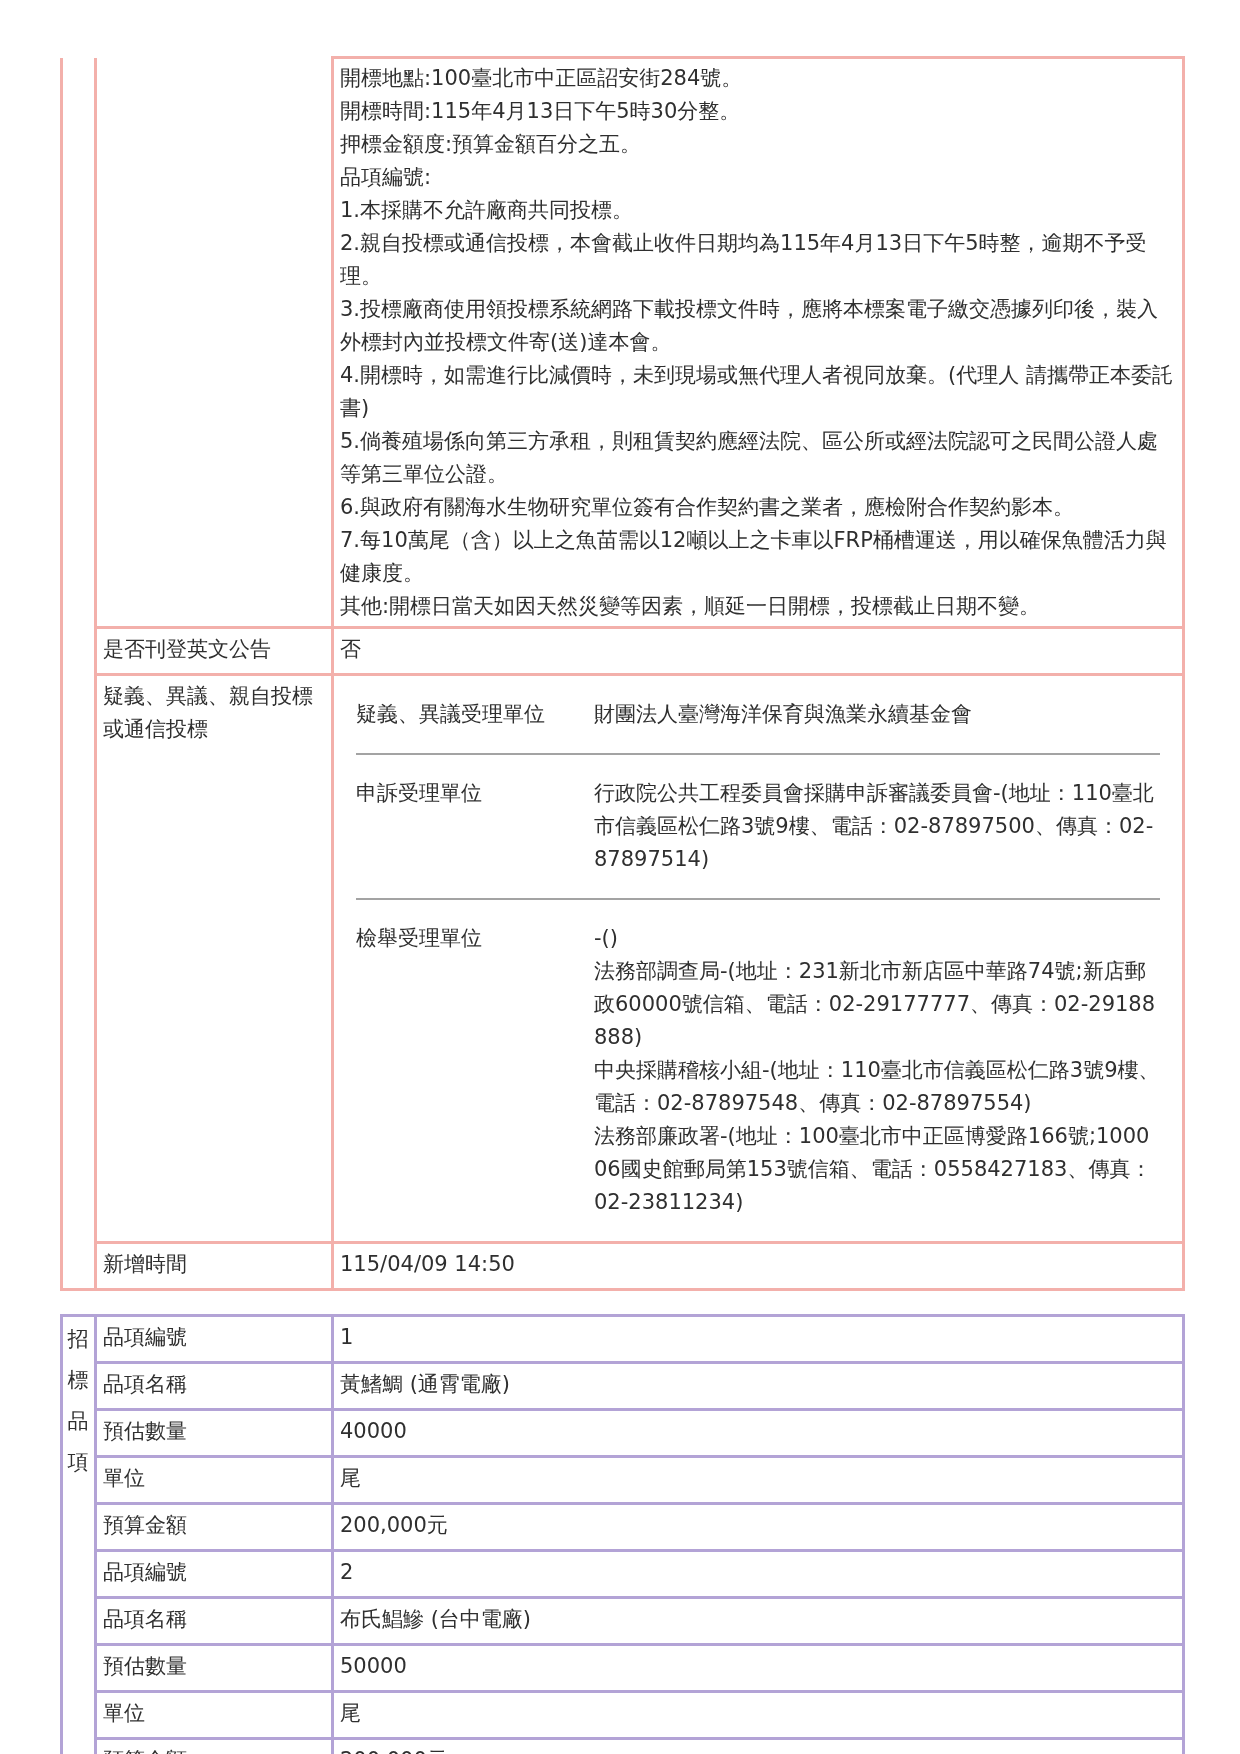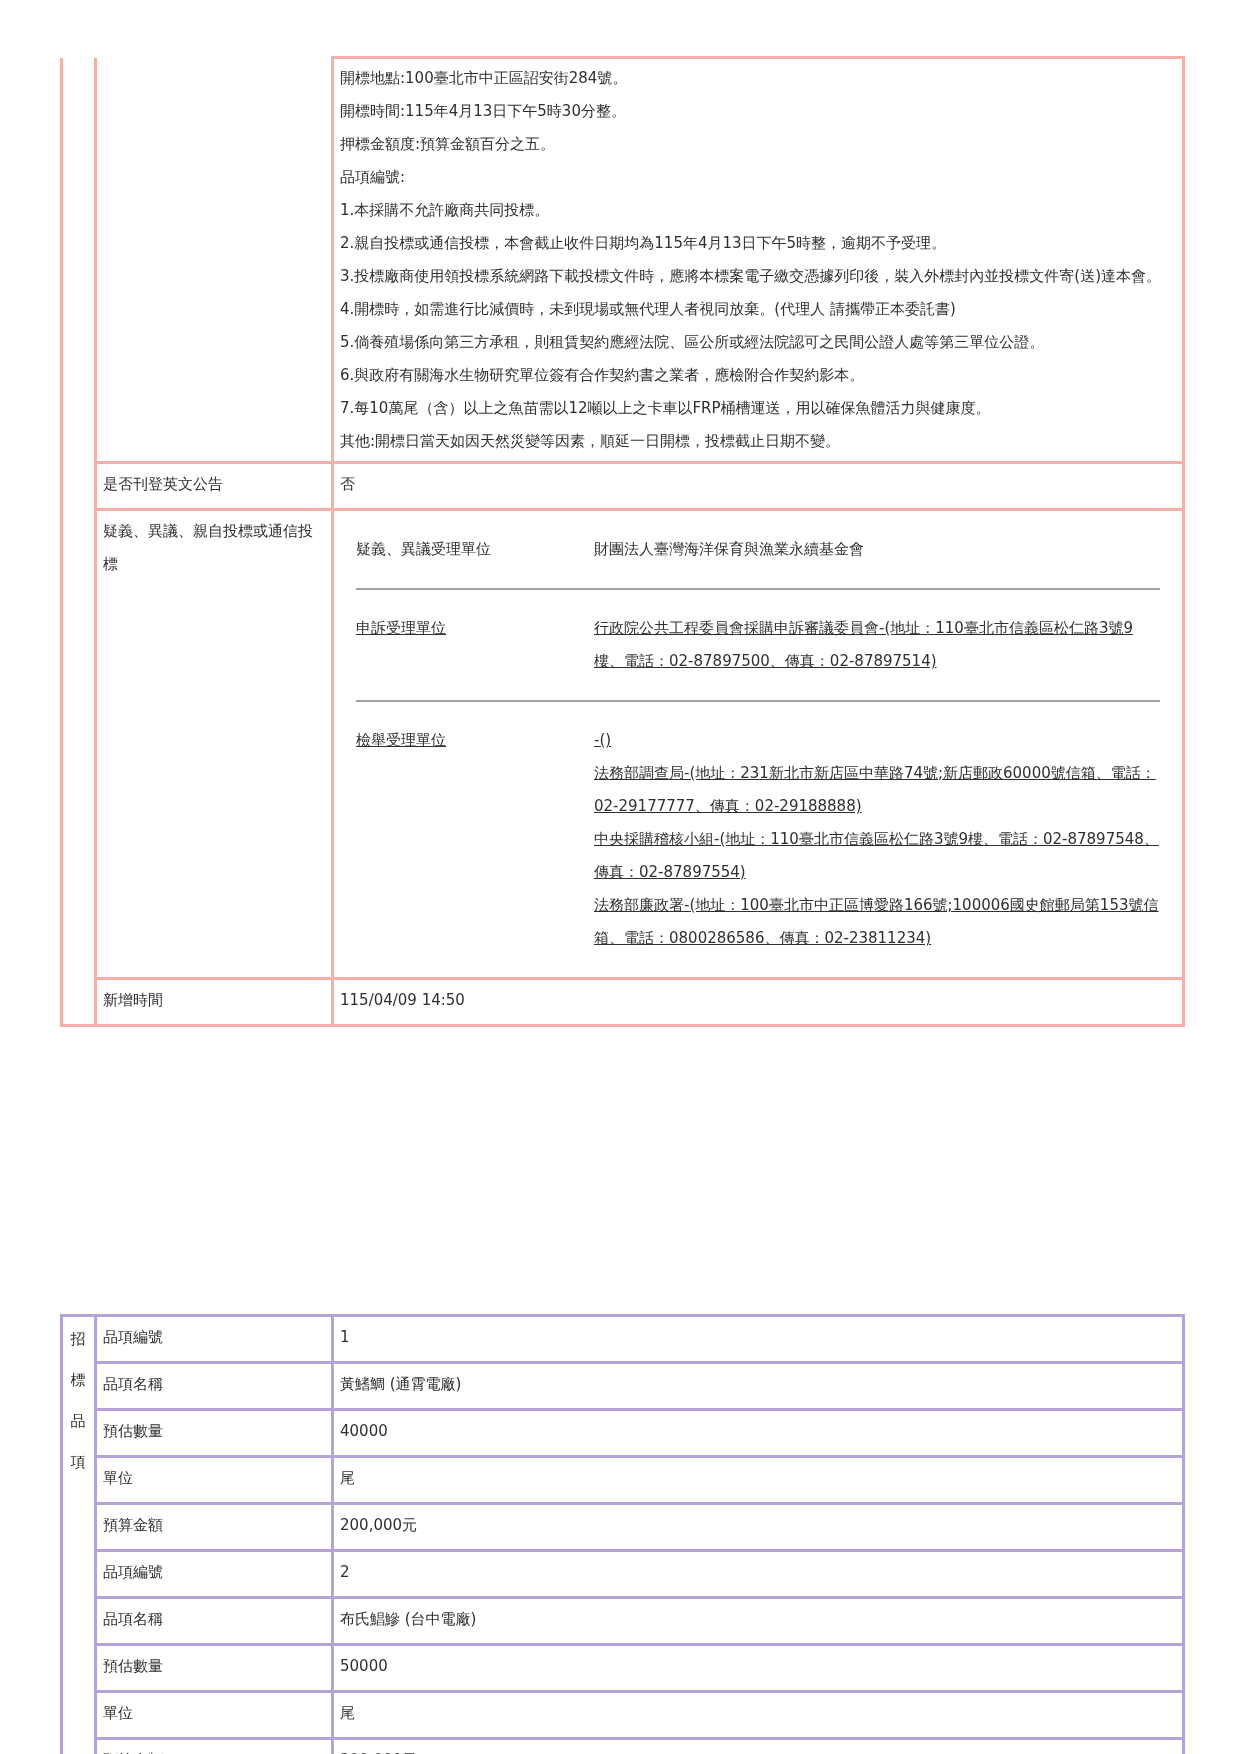--- a/index.html
+++ b/index.html
@@ -11,21 +11,21 @@
     overflow: hidden;
     font-family: "DejaVu Sans", "Liberation Sans", sans-serif;
     color: #2f2f2f;
   }
   .page { position: relative; width: 1240px; height: 1754px; }
 
   table.grid {
     border-collapse: collapse;
     table-layout: fixed;
     width: 1122px;
-    font-size: 15px;
+    font-size: 21px;
     line-height: 33px;
     color: #2f2f2f;
   }
   .pink-wrap   { position: absolute; left: 60px; top: 56px; }
   .purple-wrap { position: absolute; left: 60px; top: 1314px; }
 
   table.pink td   { border: 3px solid #f3b0ab; }
   table.purple td { border: 3px solid #b3a3d6; }
 
   td { vertical-align: top; padding: 4px 6px; word-break: break-all; }
@@ -36,21 +36,21 @@
   col.c-label { width: 237px; }
   col.c-value { width: 851px; }
 
   td.side-cell { padding: 2px 4px; }
 
   tr.small td { height: 36px; }
 
   
   td.dispute-cell { padding: 0 22px; }
   .subrow { display: flex; padding: 22px 0; }
-  .subrow + .subrow { border-top: 2px solid #a3a3a3; text-decoration: underline; }
+  .subrow + .subrow { border-top: 2px solid #a3a3a3; }
   .sublabel { width: 238px; flex: none; }
   .subvalue { flex: 1; min-width: 0; }
 
   .vertical-text {
     display: block;
     width: 22px;
     line-height: 41px;
     word-break: break-all;
     text-align: center;
   }
@@ -104,21 +104,21 @@
             <div class="subrow">
               <div class="sublabel">申訴受理單位</div>
               <div class="subvalue">行政院公共工程委員會採購申訴審議委員會-(地址：110臺北市信義區松仁路3號9樓、電話：02-87897500、傳真：02-87897514)</div>
             </div>
             <div class="subrow">
               <div class="sublabel">檢舉受理單位</div>
               <div class="subvalue">
                 <div>-()</div>
                 <div>法務部調查局-(地址：231新北市新店區中華路74號;新店郵政60000號信箱、電話：02-29177777、傳真：02-29188888)</div>
                 <div>中央採購稽核小組-(地址：110臺北市信義區松仁路3號9樓、電話：02-87897548、傳真：02-87897554)</div>
-                <div>法務部廉政署-(地址：100臺北市中正區博愛路166號;100006國史館郵局第153號信箱、電話：0800286586、傳真：02-23811234)</div>
+                <div>法務部廉政署-(地址：100臺北市中正區博愛路166號;100006國史館郵局第153號信箱、電話：0558427183、傳真：02-23811234)</div>
               </div>
             </div>
           </td>
         </tr>
 
         <tr class="small">
           <td>新增時間</td>
           <td>115/04/09 14:50</td>
         </tr>
       </tbody>

